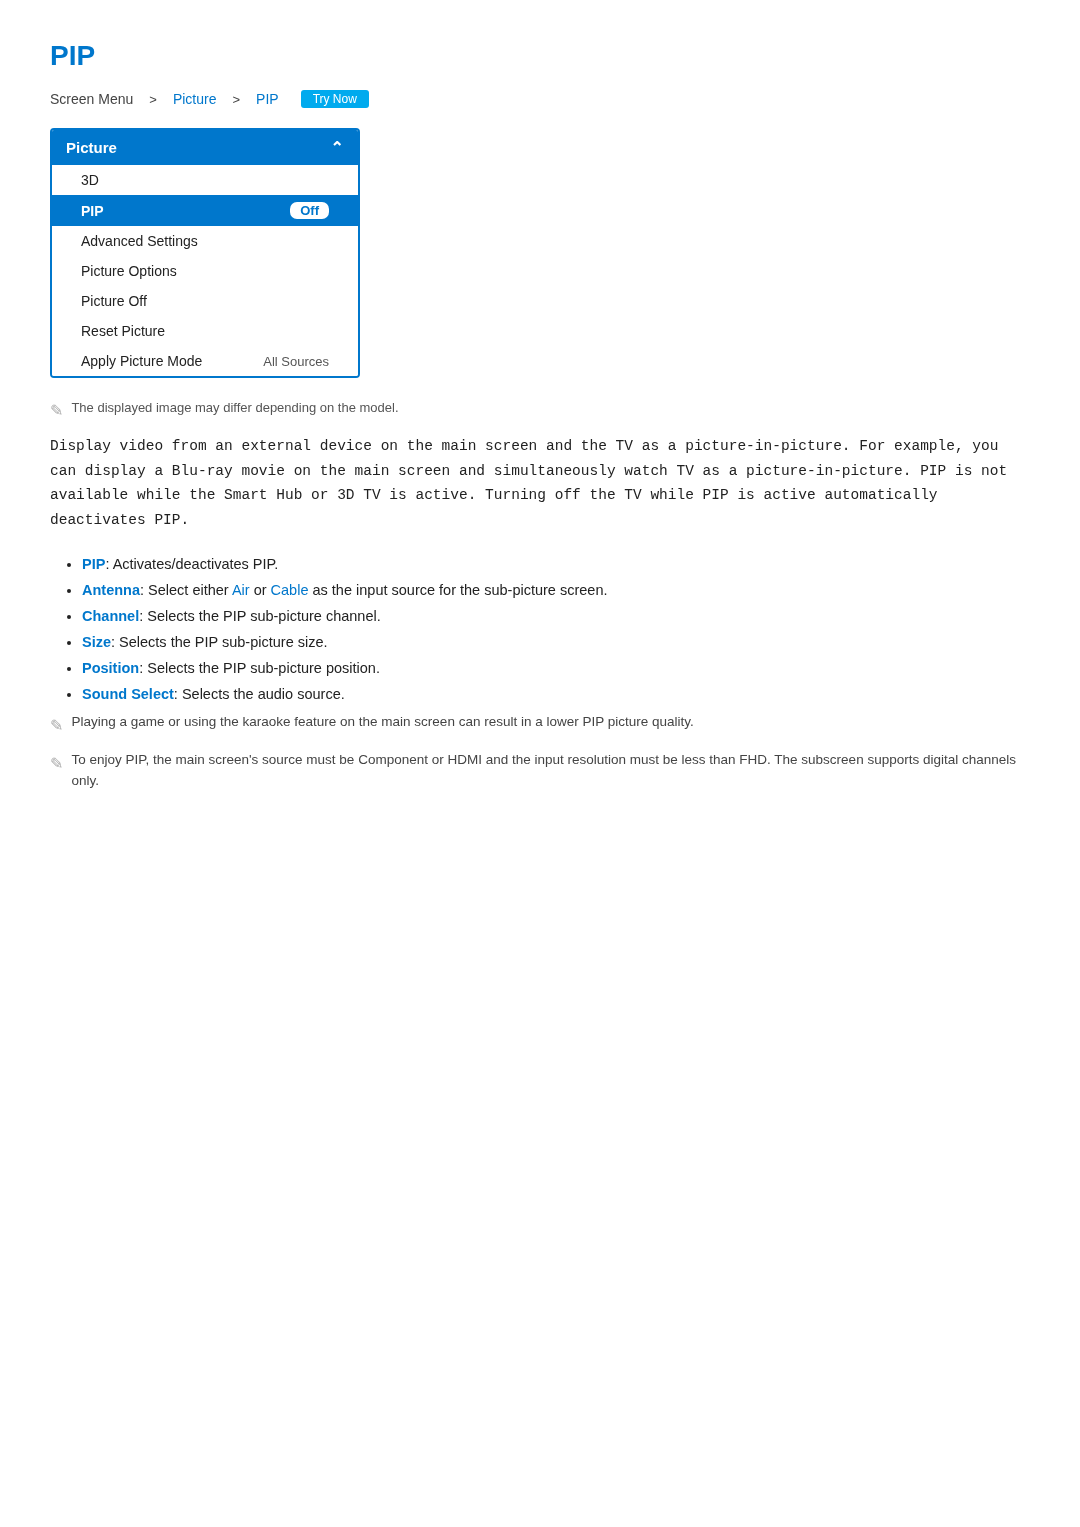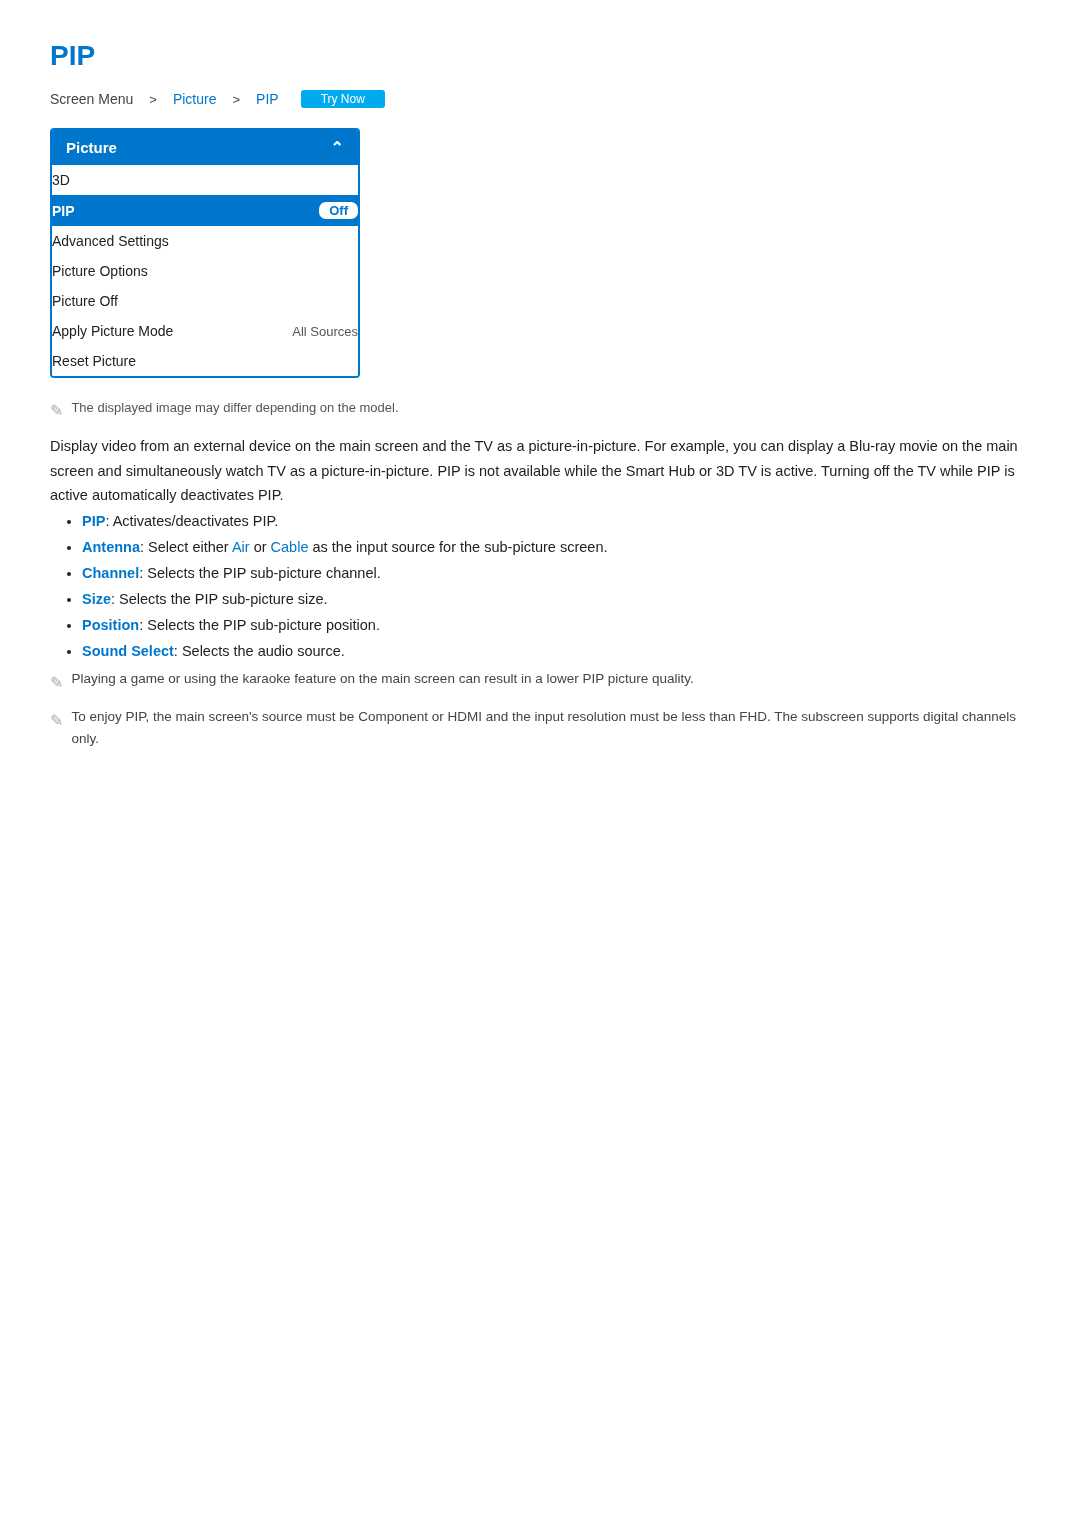--- a/index.html
+++ b/index.html
@@ -31,21 +31,21 @@
       color: #0077cc;
     }
     .breadcrumb .bc-sep {
       color: #444;
       font-size: 13px;
     }
     .try-now-badge {
       background: #00aaee;
       color: #fff;
       font-size: 12px;
-      padding: 2px 20px;
+      padding: 2px 12px;
       border-radius: 3px;
       margin-left: 6px;
     }
 
     .menu-box {
       border: 2px solid #0077cc;
       border-radius: 4px;
       width: 310px;
       margin-bottom: 22px;
       overflow: hidden;
@@ -58,21 +58,21 @@
       padding: 8px 14px 8px 14px;
       display: flex;
       align-items: center;
       justify-content: space-between;
     }
     .menu-header .chevron {
       font-size: 16px;
       color: #fff;
     }
     .menu-item {
-      padding: 7px 0;
+      padding: 7px 29px;
       font-size: 14px;
       color: #222;
       background: #fff;
       display: flex;
       align-items: center;
       justify-content: space-between;
     }
     .menu-item.highlighted {
       background: #0077cc;
       color: #fff;
@@ -106,20 +106,22 @@
       color: #aaa;
       font-size: 16px;
       margin-top: 1px;
       flex-shrink: 0;
     }
 
     .description {
       font-size: 14.5px;
       color: #222;
       line-height: 1.7;
+      margin-bottom: 18px;
+      font-family: Liberation Mono, monospace;
     }
 
     .bullet-list {
       list-style: disc;
       padding-left: 32px;
       margin-bottom: 4px;
     }
     .bullet-list li {
       font-size: 14.5px;
       color: #222;
@@ -180,25 +182,25 @@
       <div class="menu-item">
         <span>Advanced Settings</span>
       </div>
       <div class="menu-item">
         <span>Picture Options</span>
       </div>
       <div class="menu-item">
         <span>Picture Off</span>
       </div>
       <div class="menu-item">
+        <span>Reset Picture</span>
+      </div>
+      <div class="menu-item">
         <span>Apply Picture Mode</span>
         <span class="item-value-plain">All Sources</span>
-      </div>
-      <div class="menu-item">
-        <span>Reset Picture</span>
       </div>
     </div>
 </div>
 
 <div class="note-row">
   <span class="note-icon">✎</span>
   <span>The displayed image may differ depending on the model.</span>
 </div>
 
 <p class="description">Display video from an external device on the main screen and the TV as a picture-in-picture. For example, you can display a Blu-ray movie on the main screen and simultaneously watch TV as a picture-in-picture. PIP is not available while the Smart Hub or 3D TV is active. Turning off the TV while PIP is active automatically deactivates PIP.</p>

